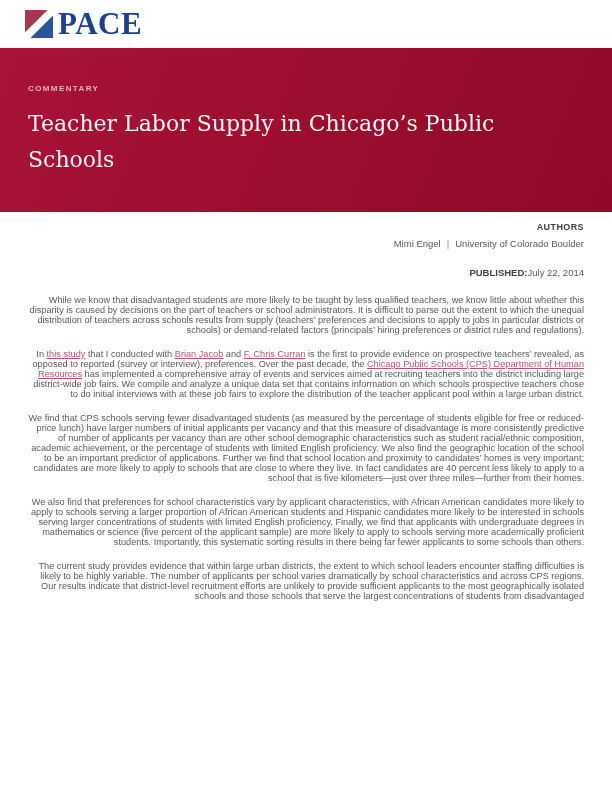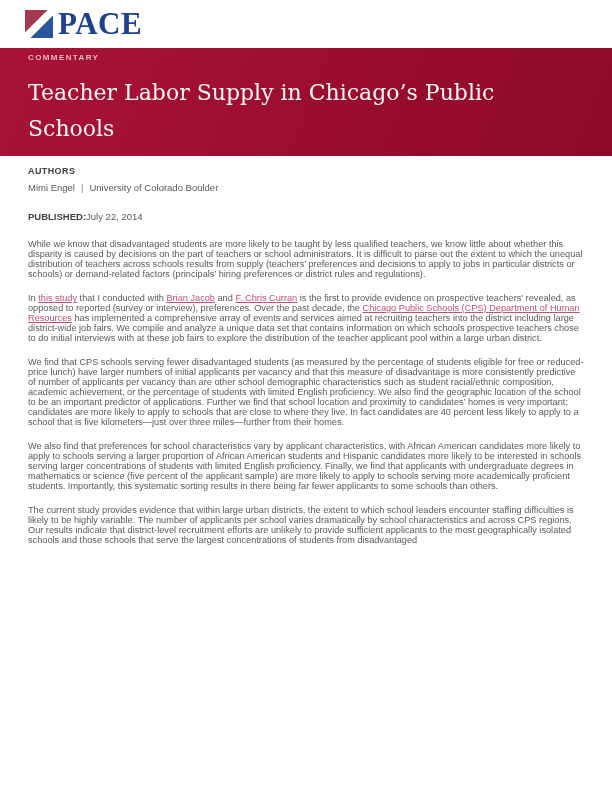--- a/index.html
+++ b/index.html
@@ -30,23 +30,23 @@
     font-size: 31px;
     letter-spacing: 0.5px;
     color: var(--logo-navy, #1E418F);
     line-height: 1;
     margin-top: -2px;
   }
 
   
   .banner {
     position: relative;
-    height: 108px;
+    height: 164px;
     box-sizing: border-box;
-    padding: 5px 28px 0 28px;
+    padding: 36px 28px 0 28px;
     background: linear-gradient(112deg, #a81338 0%, var(--banner-red, #9D0E30) 45%, var(--banner-red-dark, #8D0927) 100%);
     overflow: hidden;
   }
   .banner::before {
     content: "";
     position: absolute;
     inset: 0;
     pointer-events: none;
     background:
       radial-gradient(130% 95% at 15% -45%, rgba(255,255,255,0.08) 0%, rgba(255,255,255,0) 55%),
@@ -68,20 +68,21 @@
     font-weight: normal;
     font-size: 22px;
     line-height: 36px;
     color: #FCF8F8;
   }
 
   
   .content {
     padding: 10px 28px 0 28px;
     box-sizing: border-box;
+    text-align: right;
   }
   .authors-label {
     font-size: 9px;
     font-weight: bold;
     letter-spacing: 0.4px;
     color: #414042;
   }
   .author-line {
     margin-top: 6px;
     font-size: 9.5px;

